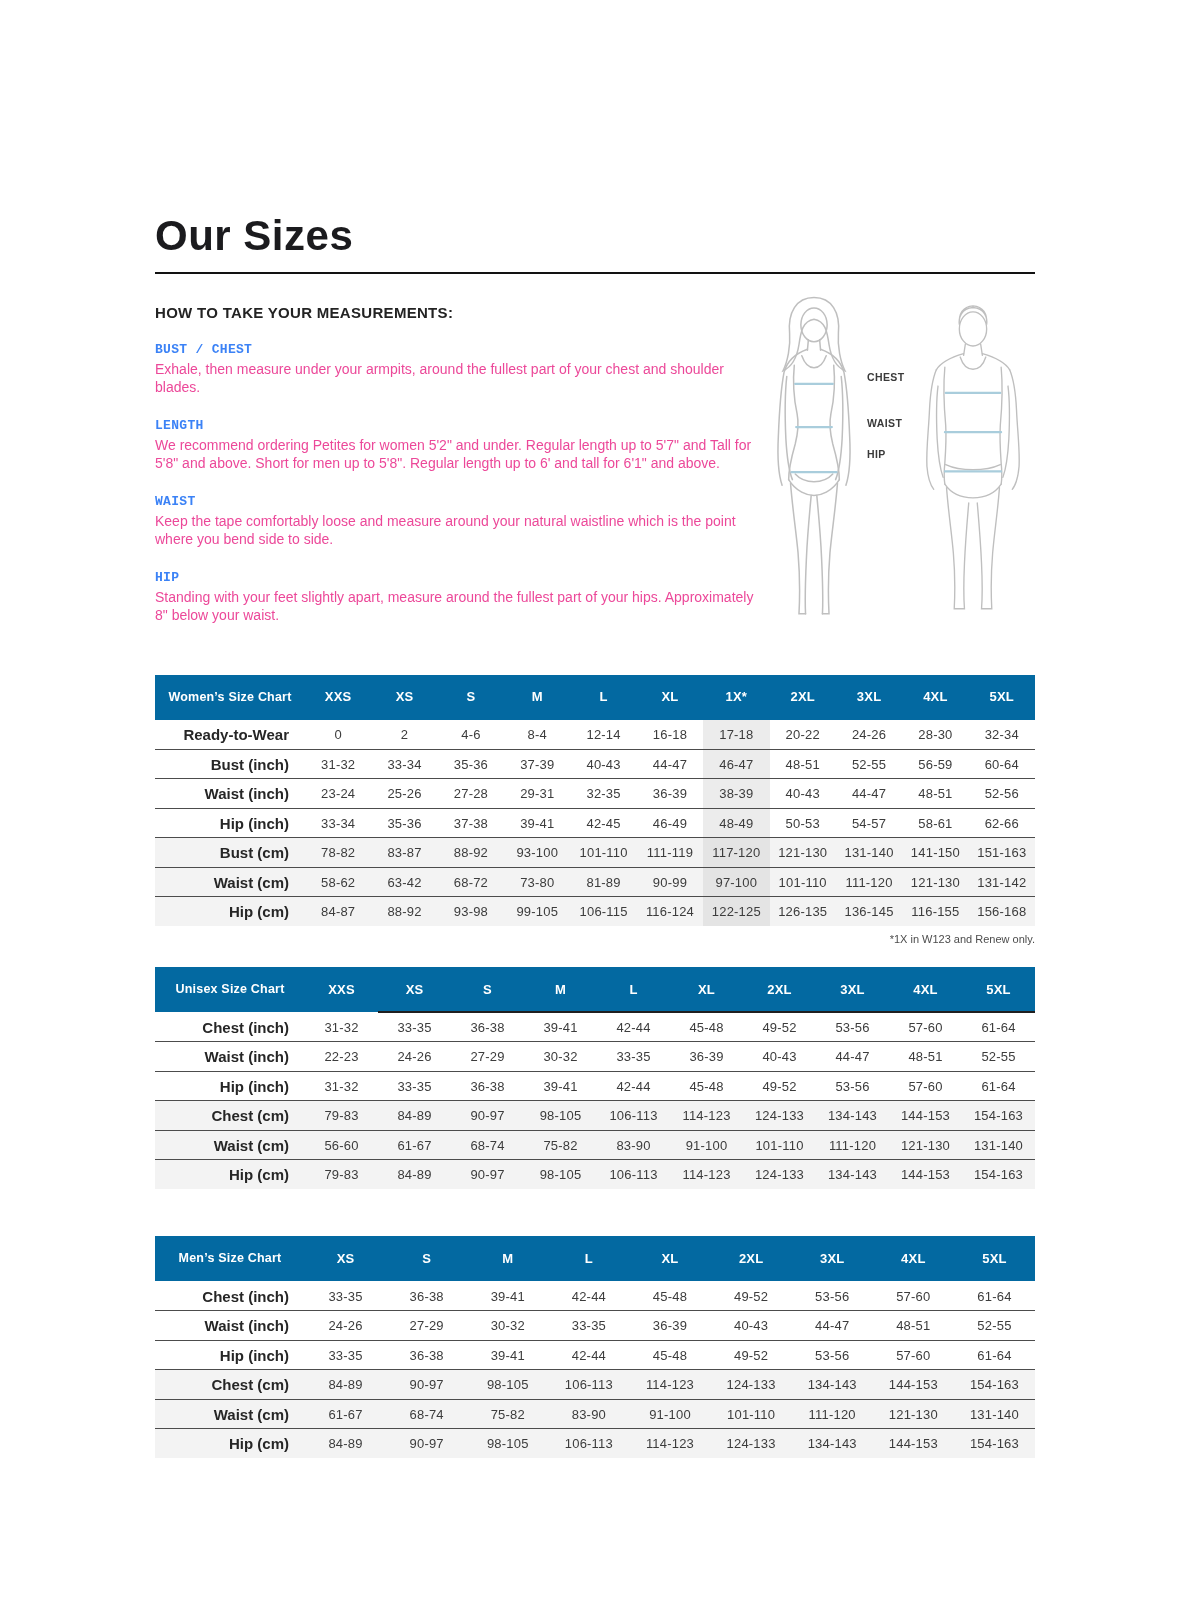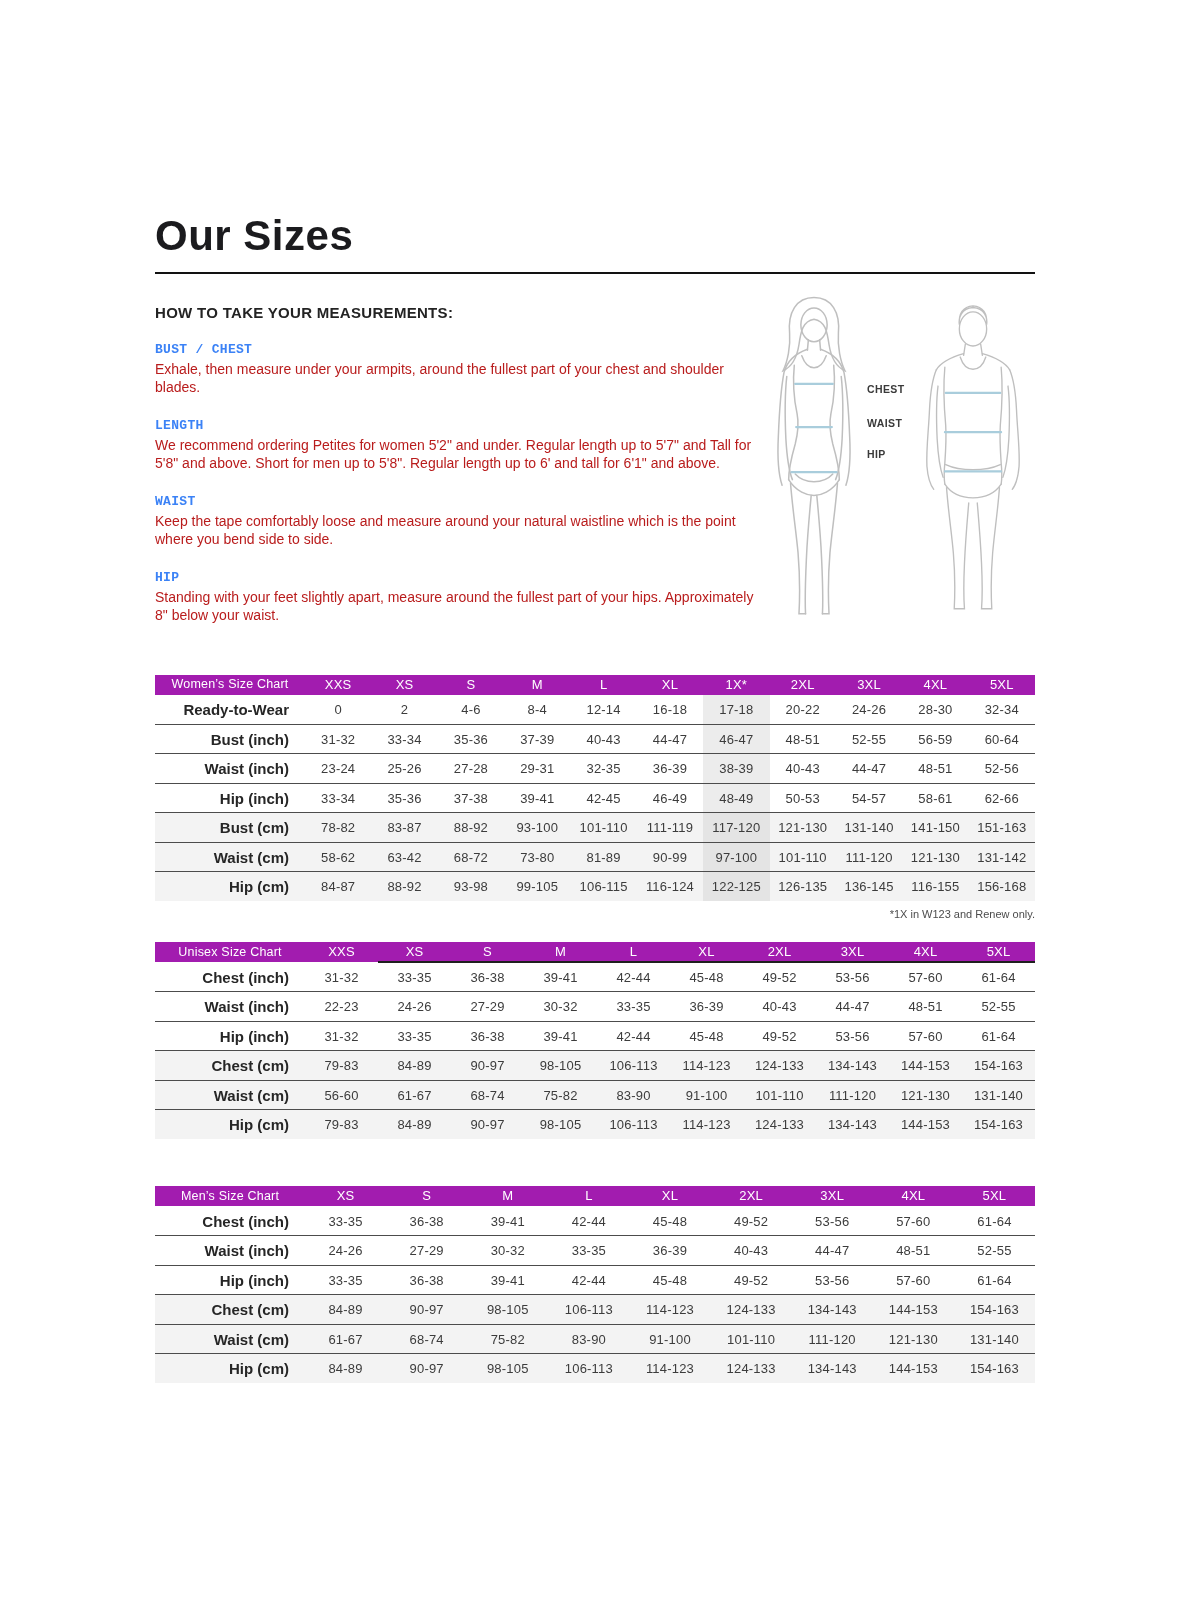--- a/index.html
+++ b/index.html
@@ -14,44 +14,44 @@
   .title {
     margin-top:212px; font-size:42px; font-weight:800; letter-spacing:0.5px;
     color:#1b1b1e;
   }
   .title-rule { margin-top:12px; border:none; border-top:2.5px solid #121212; }
 
   
   .howto { margin-top:30px; font-size:15px; font-weight:800; color:#232323; letter-spacing:0.3px; }
   .section { margin-top:21px; width:600px; }
   .section-title { font-size:13px; font-weight:800; color:#3b82f6; letter-spacing:0.3px;font-family:Liberation Mono, monospace; }
-  .section-body { margin-top:3px; font-size:14px; line-height:1.32; color:#b91c1c; }
+  .section-body { margin-top:3px; font-size:14px; line-height:1.32; color:#ec4899; }
 
   
   .figures { position:absolute; left:590px; top:283px; width:292px; height:352px; }
   .figures svg { position:absolute; top:0; }
   .fig-woman { left:8px; }
   .fig-man { right:0; }
   .measure-labels { position:absolute; left:122px; top:0; width:70px; height:100%; }
   .measure-label {
     position:absolute; font-size:10.5px; font-weight:800; color:#3a3a3a; letter-spacing:0.4px;
   }
-  .lbl-chest { top:100px;text-align:center; }
+  .lbl-chest { top:88px;text-align:center; }
   .lbl-waist { top:134px; }
   .lbl-hip   { top:165px; }
 
   
   table.size-table { width:100%; border-collapse:collapse; table-layout:fixed; }
   .tbl-women  { margin-top:50px; }
   .tbl-unisex { margin-top:22px; }
   .tbl-men    { margin-top:47px; }
 
   table.size-table thead th {
-    background:#a21caf; color:#ffffff; font-weight:400; font-size:13px;
-    height:20px; text-align:center; letter-spacing:0.2px;
+    background:#0369a1; color:#ffffff; font-weight:700; font-size:13px;
+    height:45px; text-align:center; letter-spacing:0.2px;
     border-bottom:2px solid transparent;
   }
   table.size-table thead th.t-title { font-size:12.5px; text-align:center; }
   table.size-table th:first-child { width:150px; }
   .tbl-unisex th:first-child, .tbl-men th:first-child { width:145px; }
 
   
   .tbl-men thead th { border-bottom-color:#1f1f1f; }
   .tbl-unisex thead th:nth-child(n+3) { border-bottom-color:#1f1f1f; }
 

